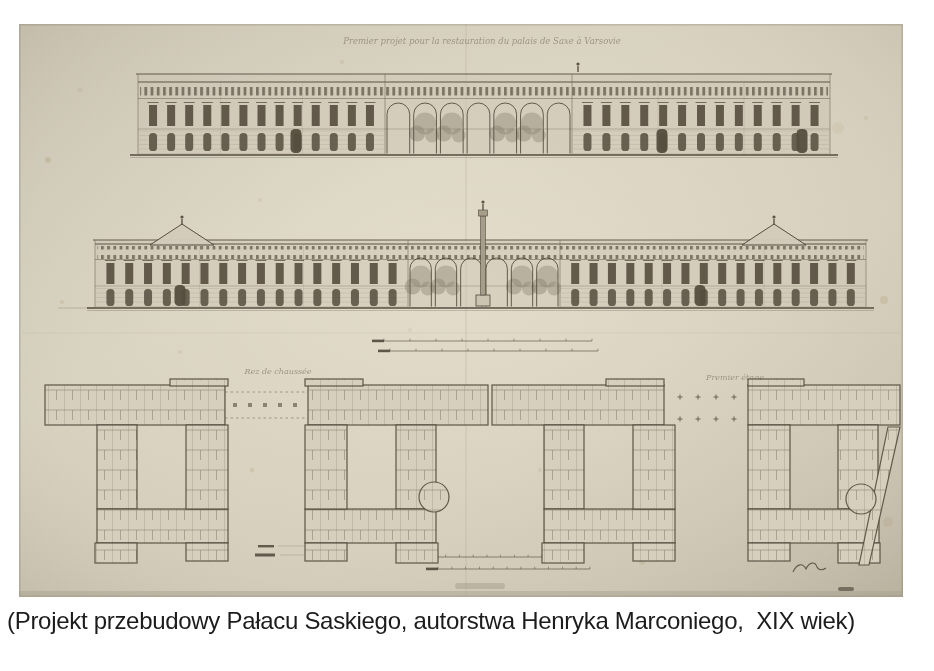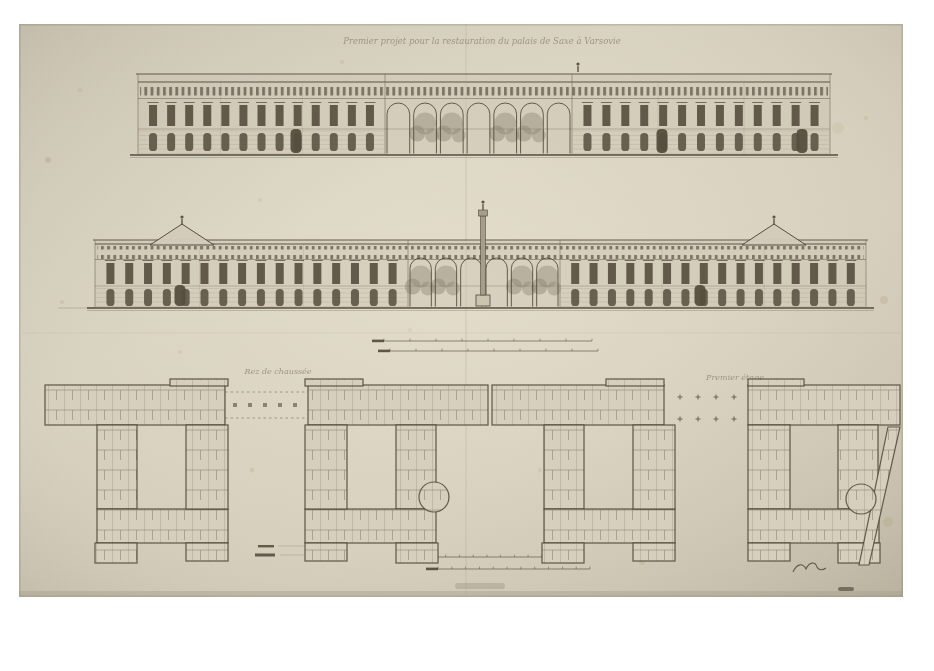--- a/index.html
+++ b/index.html
@@ -514,13 +514,14 @@
         <path d="M731.5,419H736.5M734,416.5V421.5" stroke="#4e473a" stroke-width="1" opacity="0.8"></path>
       </g>
 
     <g id="marks">
         <path d="M793,572c4,-9 10,-9 13,-3c3,-7 9,-8 11,-2c2,4 6,3 9,1" fill="none" stroke="#4e473a" stroke-width="1.1" opacity="0.85"></path>
         <rect x="455" y="583" width="50" height="6" rx="3" fill="#8a8270" opacity="0.3"></rect>
         <rect x="838" y="587" width="16" height="4" rx="2" fill="#4e473a" opacity="0.65"></rect>
       </g>
   </svg>
 
+  <div class="caption">(Projekt przebudowy Pałacu Saskiego, autorstwa Henryka Marconiego,  XIX wiek)</div>
 </div>
 
 </body></html>

